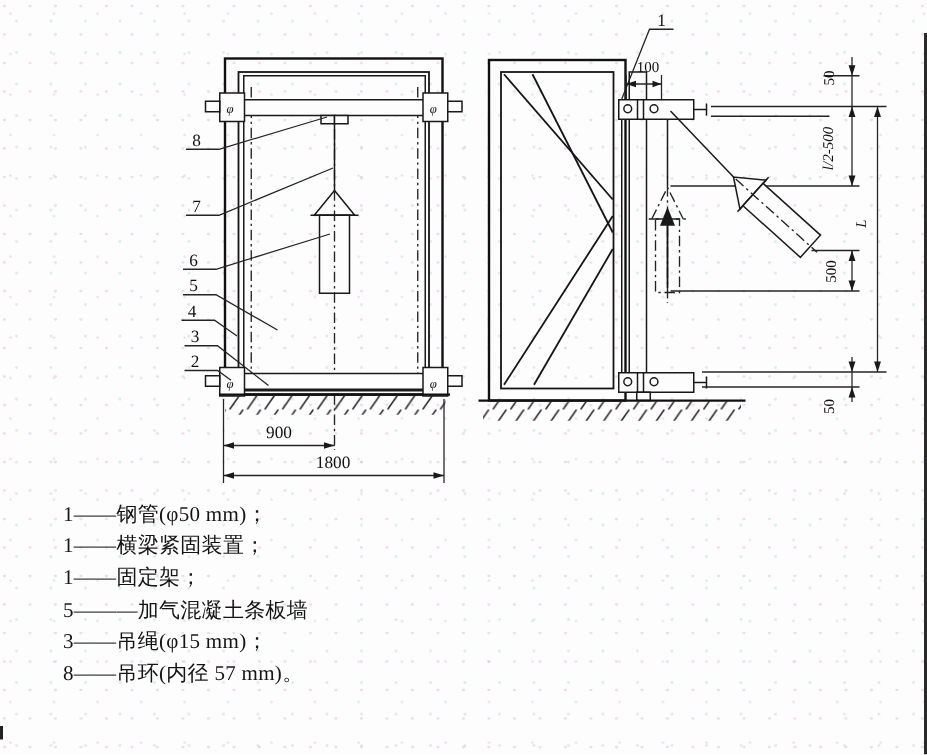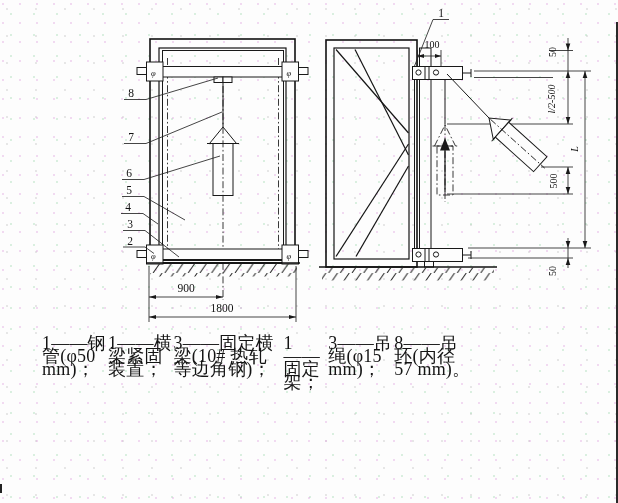--- a/index.html
+++ b/index.html
@@ -23,22 +23,22 @@
   .arr{fill:#191919;stroke:none;}
   text{fill:#111;}
   .dimtxt{font-size:11.5px;}
   .dimtxt-sm{font-size:10px;}
   .rot{font-size:10px;}
   .ital{font-style:italic;}
   .callout{font-size:11.5px;}
   .phi{font-size:8.5px;font-style:italic;}
   .legend{
     position:absolute;left:42px;top:337px;width:430px;
-    display:flex;flex-direction:row;row-gap:8.2px;
-    font-size:18px;line-height:13px;color:#141414;
+    display:flex;flex-direction:column;row-gap:8.2px;
+    font-size:14px;line-height:13px;color:#141414;
     letter-spacing:.2px;
   }
   .edge-right{position:absolute;right:0;top:22px;width:2px;height:481px;background:#2a2a2a;}
   .edge-mark{position:absolute;left:0;top:484px;width:2px;height:9px;background:#222;}
 </style>
 </head>
 <body>
 
 <div class="canvas">
 
@@ -240,22 +240,22 @@
       <polygon class="arr" points="585,71 582.7,78 587.3,78"></polygon>
       <polygon class="arr" points="585,248 582.7,241 587.3,241"></polygon>
       <text class="rot ital" text-anchor="middle" transform="rotate(-90 577.5 149)" x="577.5" y="149">L</text>
     </g>
   </g>
 </svg>
 
 <div class="legend">
   <div class="legend-item">1——钢管(φ50 mm)；</div>
   <div class="legend-item">1——横梁紧固装置；</div>
-  <div class="legend-item">3——固定横梁(10# 热轧等边角钢)；</div>
   <div class="legend-item">1——固定架；</div>
+  <div class="legend-item">5———加气混凝土条板墙</div>
   <div class="legend-item">3——吊绳(φ15 mm)；</div>
   <div class="legend-item">8——吊环(内径 57 mm)。</div>
 </div>
 
 <div class="edge-right"></div>
 <div class="edge-mark"></div>
 
 </div>
 
 </body></html>

